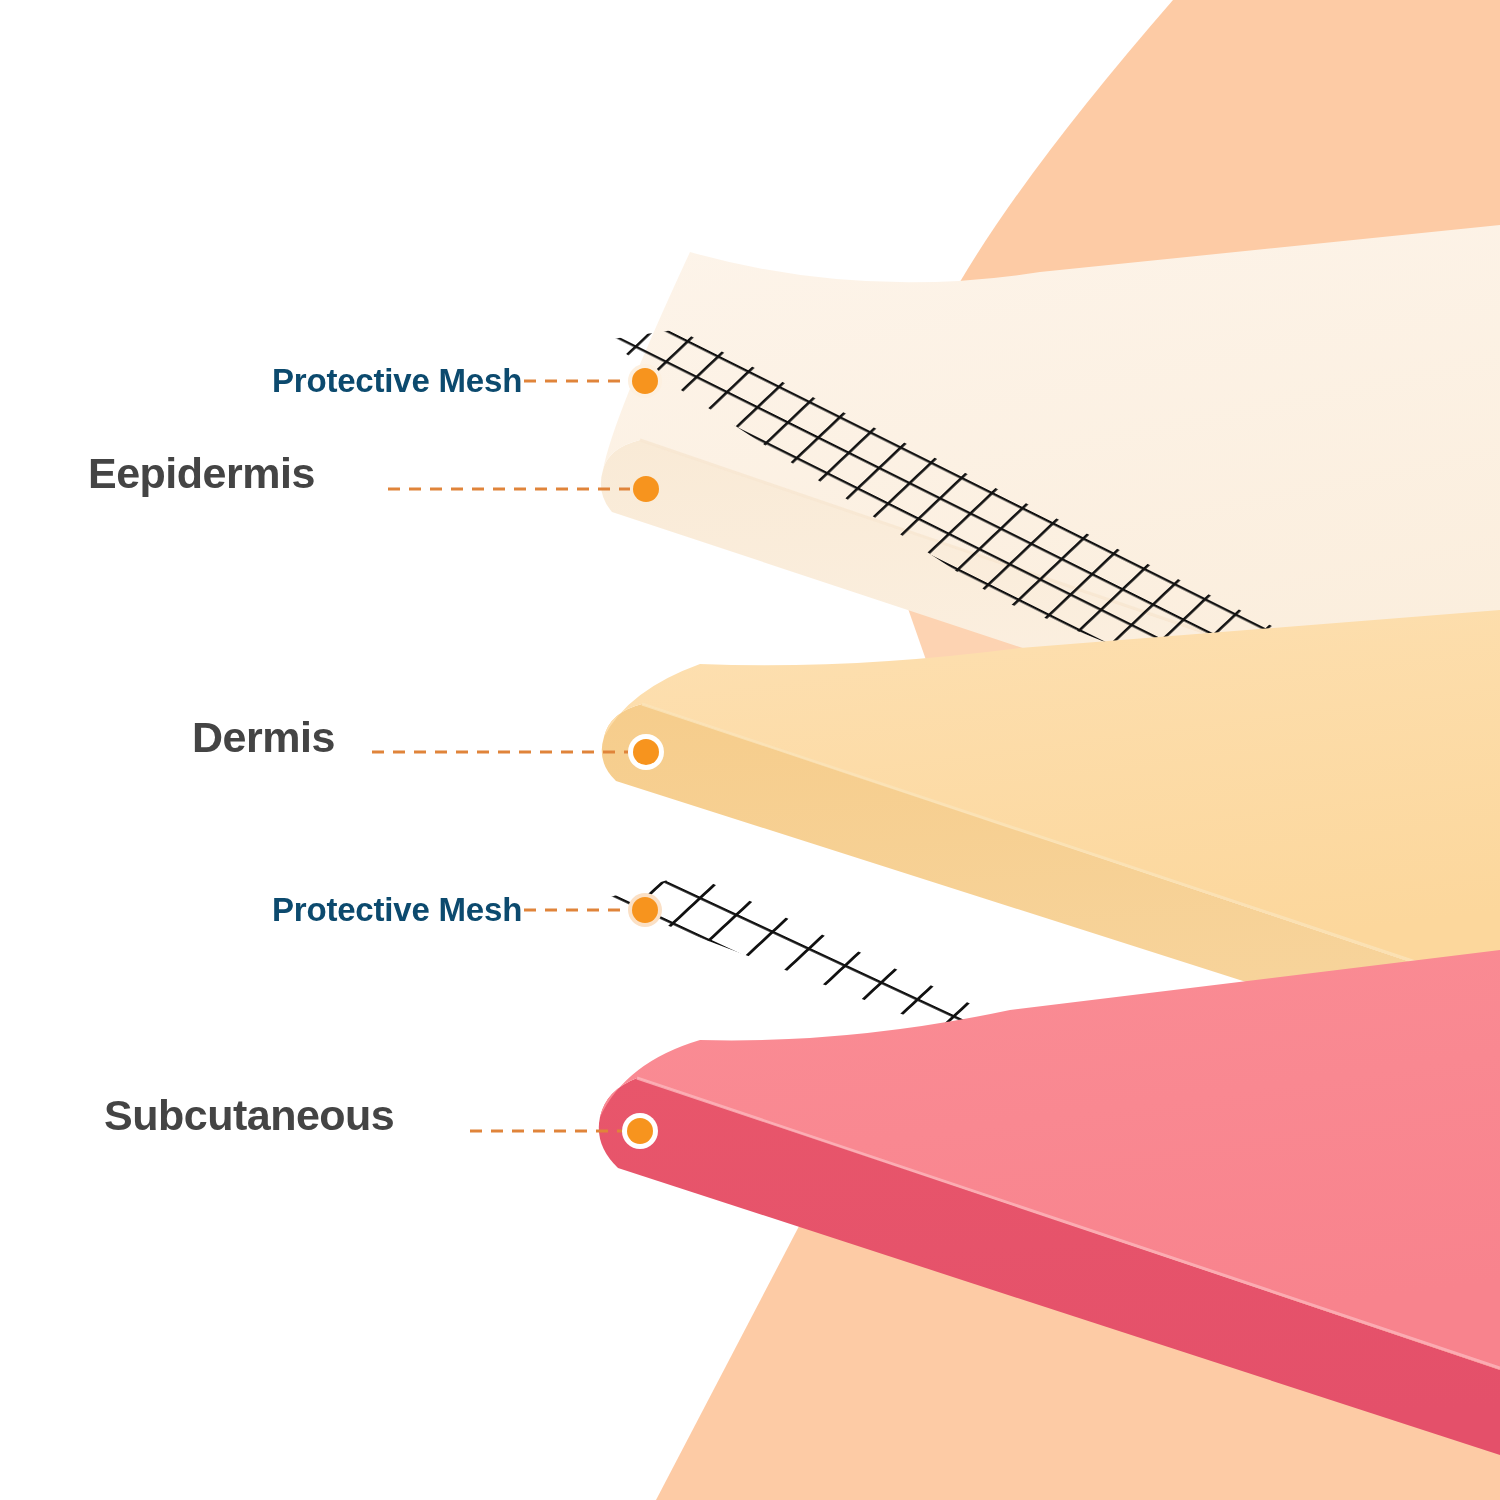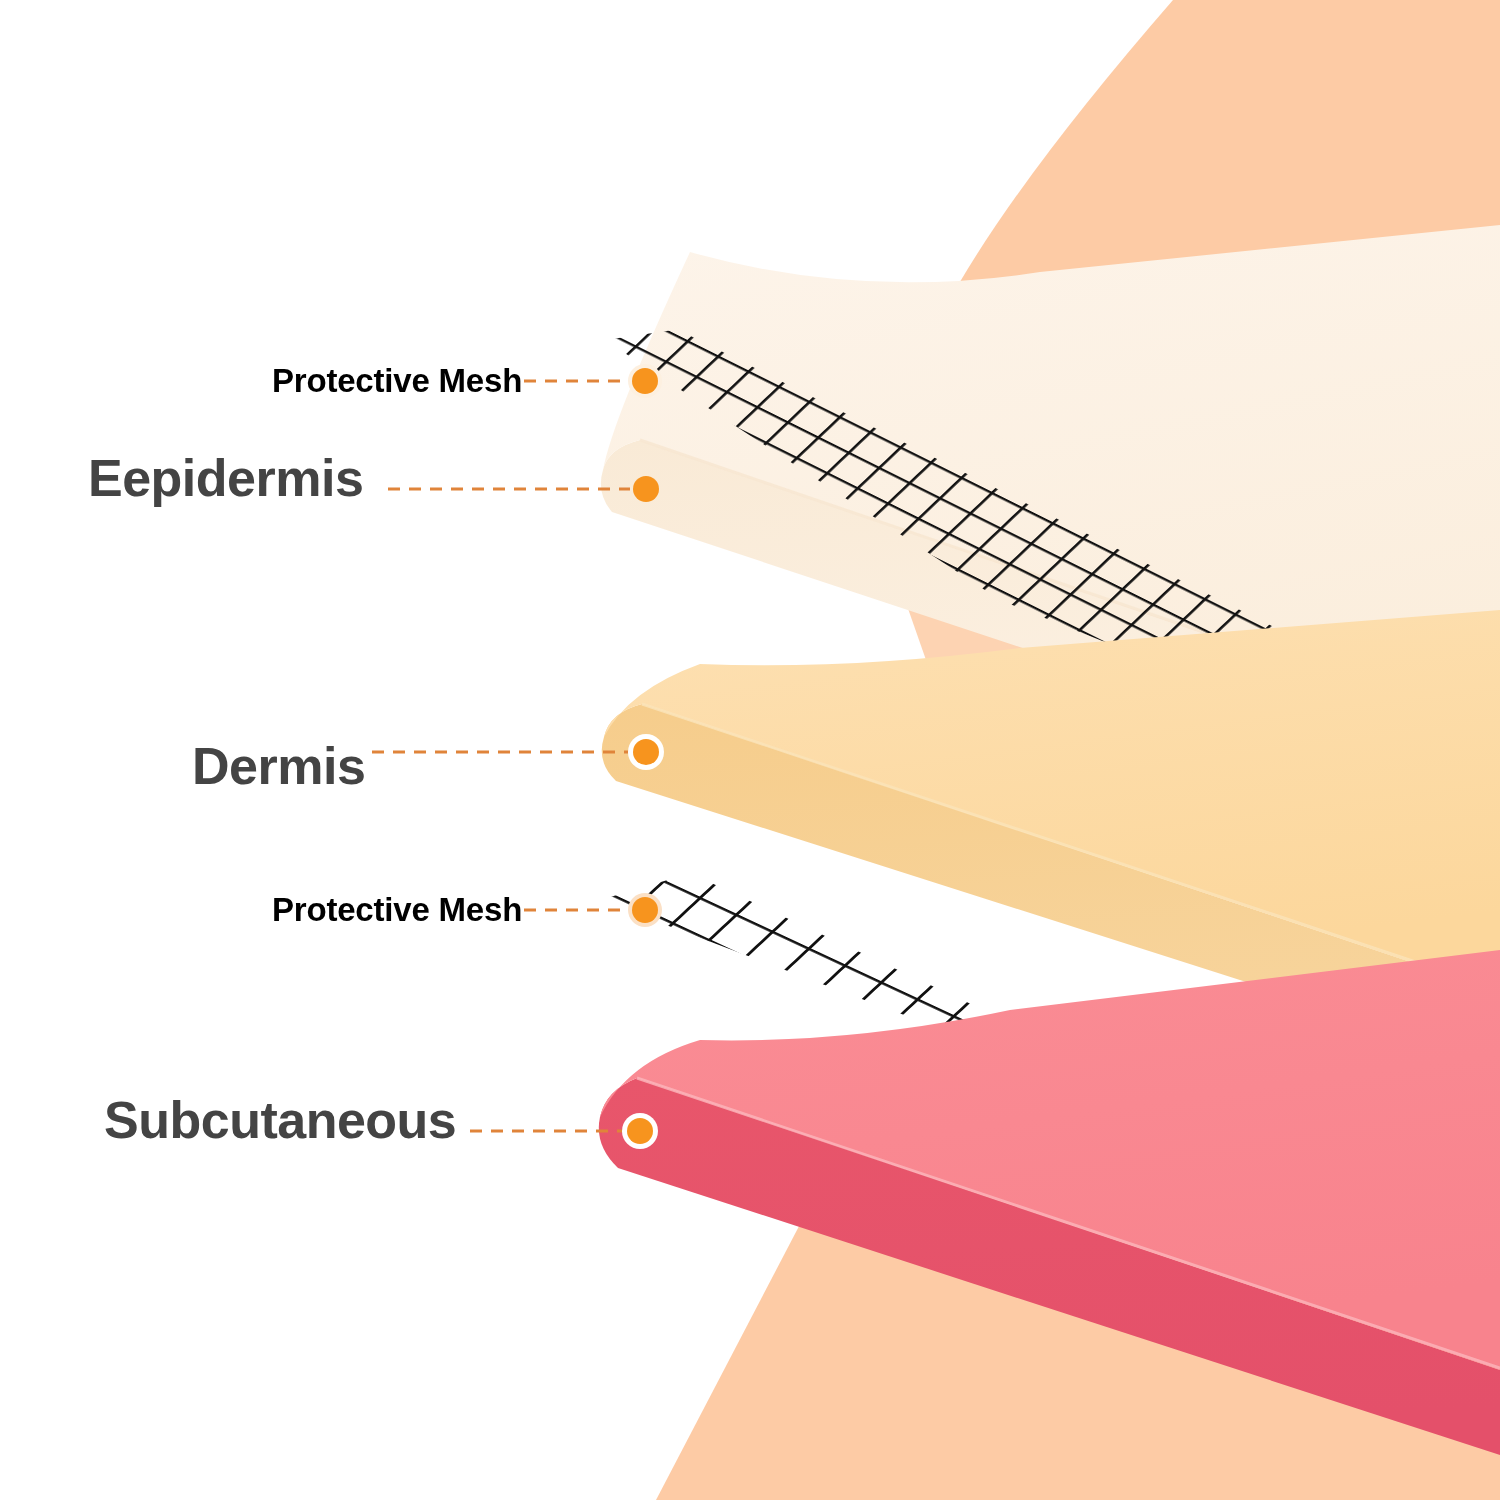--- a/index.html
+++ b/index.html
@@ -35,30 +35,30 @@
     pointer-events: none;
   }
   .callout-label {
     position: absolute;
     color: #3d3d3d;
     white-space: nowrap;
     line-height: 1;
     pointer-events: auto;
   }
   .label-major {
-    font-size: 52px;
+    font-size: 43px;
     font-weight: 700;
     letter-spacing: -0.5px;
     color: #444444;
   }
   .label-minor {
     font-size: 33px;
     font-weight: 700;
     letter-spacing: -0.2px;
-    color: #000000;
+    color: #0c4a6e;
   }
 </style>
 </head>
 <body>
 
 <div id="stage">
 
   <svg class="diagram" viewBox="0 0 1500 1500" xmlns="http://www.w3.org/2000/svg">
     <defs>
 
@@ -203,20 +203,20 @@
       <circle cx="640" cy="1131" r="18" fill="#ffffff"></circle>
       <circle cx="640" cy="1131" r="13" fill="#f7941e"></circle>
     </g>
   </svg>
 
   <div class="label-layer">
     <div class="callout-label label-minor" style="left:272px; top:364px;">Protective Mesh</div>
 
     <div class="callout-label label-major" style="left:88px; top:452px;">Eepidermis</div>
 
-    <div class="callout-label label-major" style="left:192px; top:716px;margin-top:24px;">Dermis</div>
+    <div class="callout-label label-major" style="left:192px; top:716px;">Dermis</div>
 
     <div class="callout-label label-minor" style="left:272px; top:893px;">Protective Mesh</div>
 
     <div class="callout-label label-major" style="left:92px; top:1094px;margin-left:12px;">Subcutaneous</div>
   </div>
 
 </div>
 
 </body></html>

